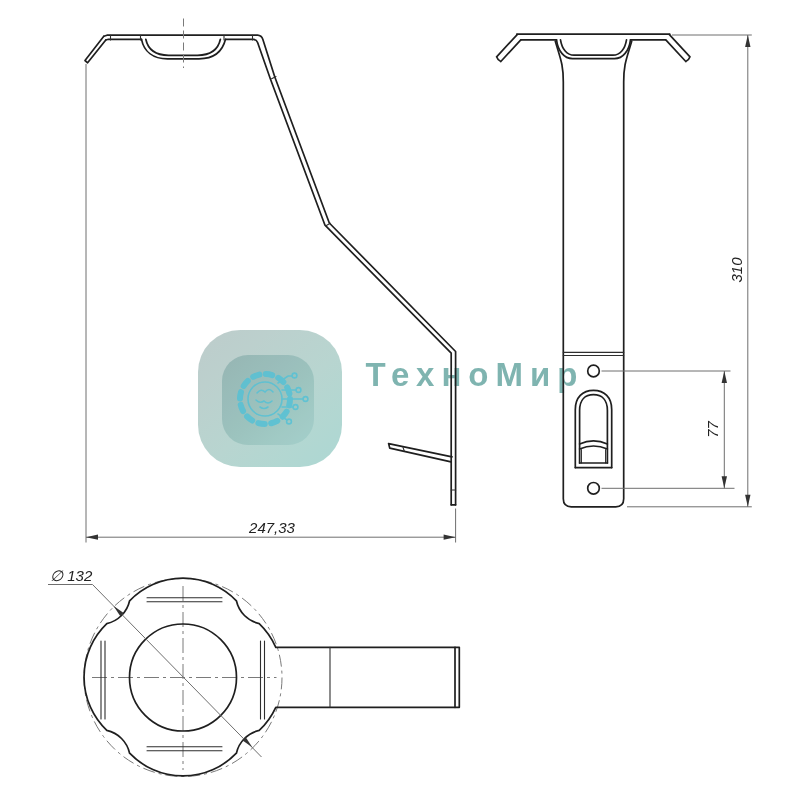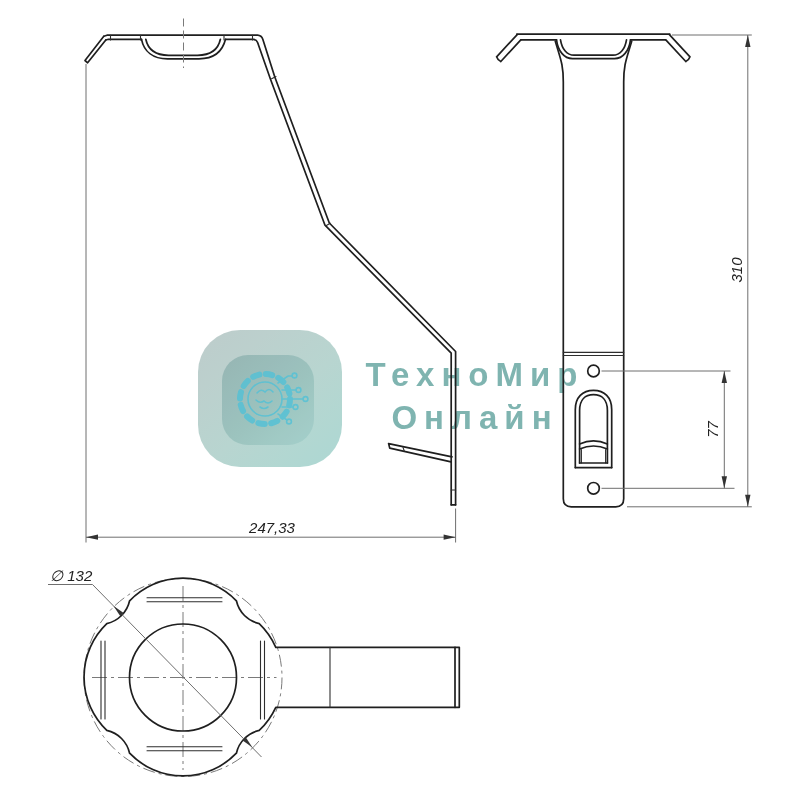--- a/index.html
+++ b/index.html
@@ -41,21 +41,20 @@
           <circle cx="78.5" cy="40" r="2.4" stroke-width="1.6"></circle>
           <circle cx="85.5" cy="49" r="2.4" stroke-width="1.6"></circle>
           <circle cx="75.5" cy="57" r="2.4" stroke-width="1.6"></circle>
           <circle cx="74.5" cy="25.5" r="2.4" stroke-width="1.6"></circle>
           <circle cx="69" cy="71.5" r="2.4" stroke-width="1.6"></circle>
         </g>
       </svg>
     </div>
     <div class="wm-text">
       <div>ТехноМир</div>
-      <div>Онлайн</div>
     </div>
   </div>
 
   <svg id="drawing" viewBox="0 0 800 800">
 
     <g>
       <path class="obj" d="M85,60.5 L103.8,36.3 M87.6,62.8 L105.8,40 M85,60.5 L87.6,62.8"></path>
       <path class="obj" d="M103.8,36.3 L107,35.2 H257.5 Q261.5,35.6 262.8,39.2 L274.8,77 L329.3,223 L455.6,351.5 V504.8"></path>
       <path class="obj" d="M105.8,40 L108.5,39.3 H141.5 M225.5,39.3 H253.5 Q256.5,39.6 257.6,42.5 L270.4,79 L325,225.2 L451.2,353.2 V504.8"></path>
       <path class="obj" d="M141.5,39.3 C144,51.5 153,58.8 167.5,58.8 H199 C213.5,58.8 222.5,51.5 225.5,39.3"></path>

